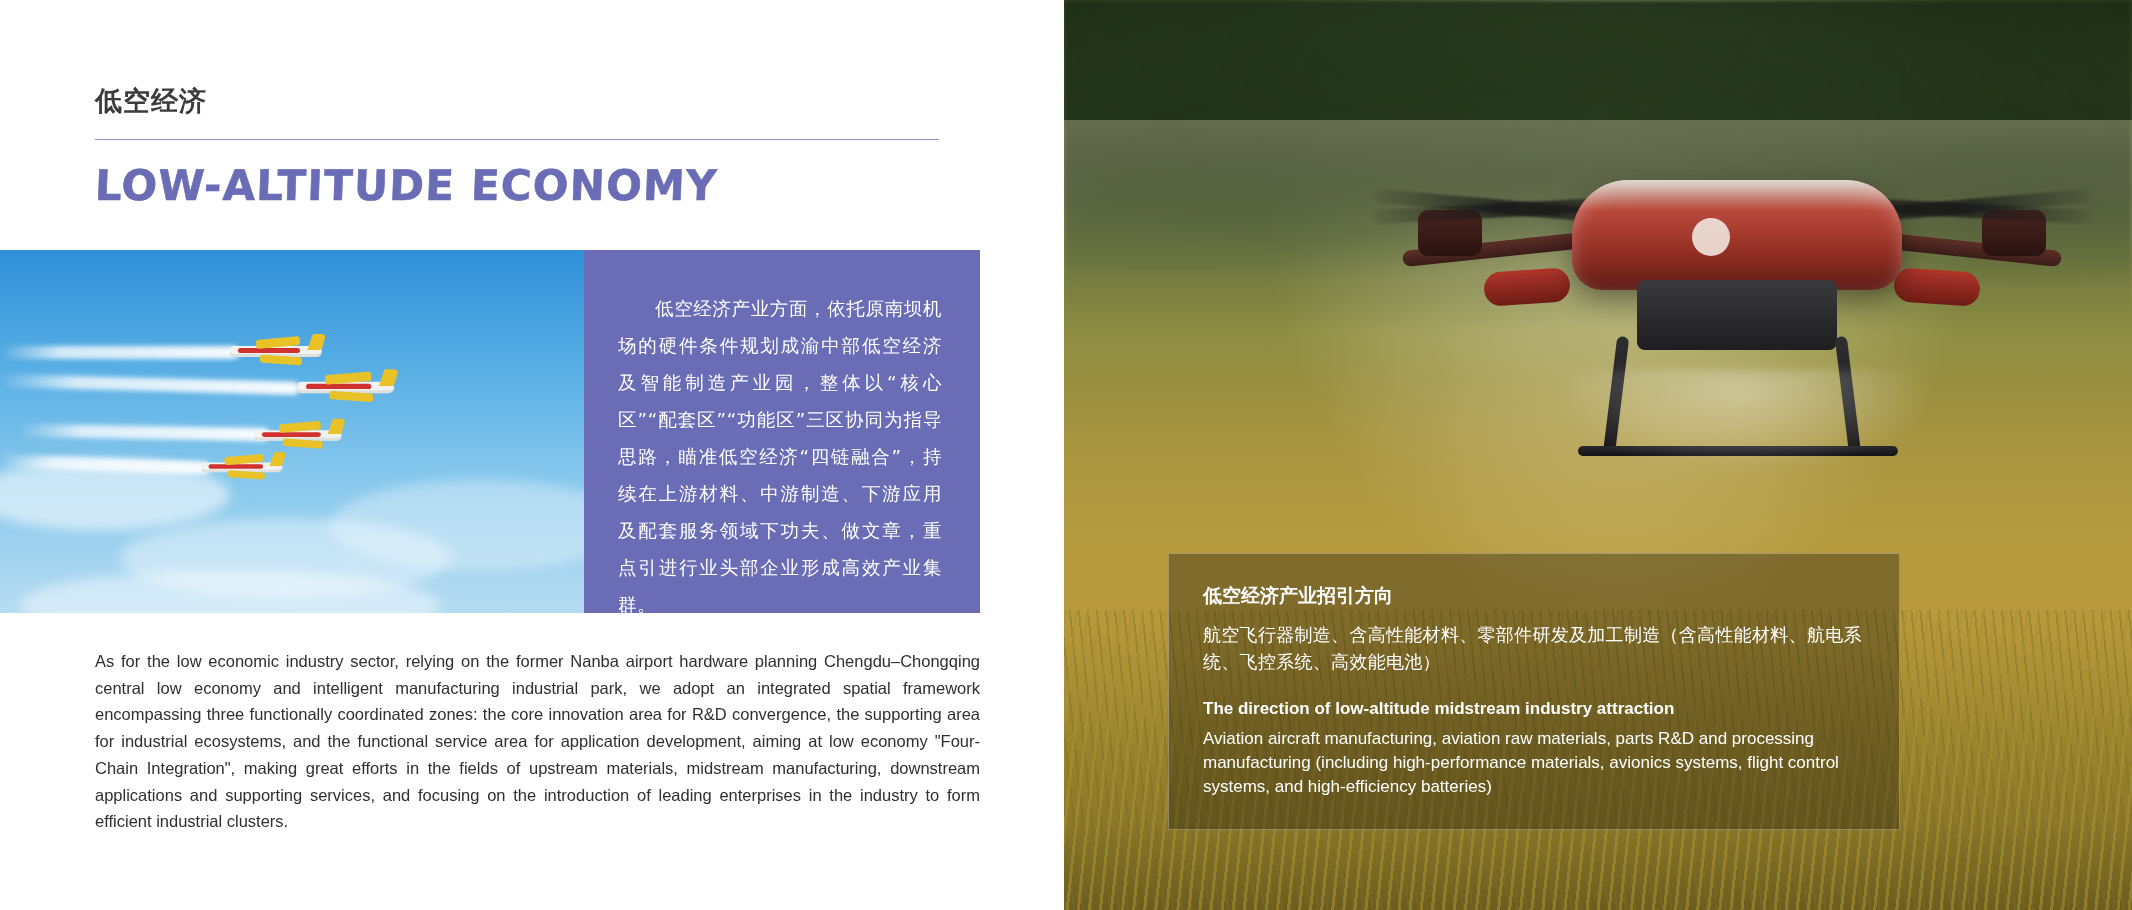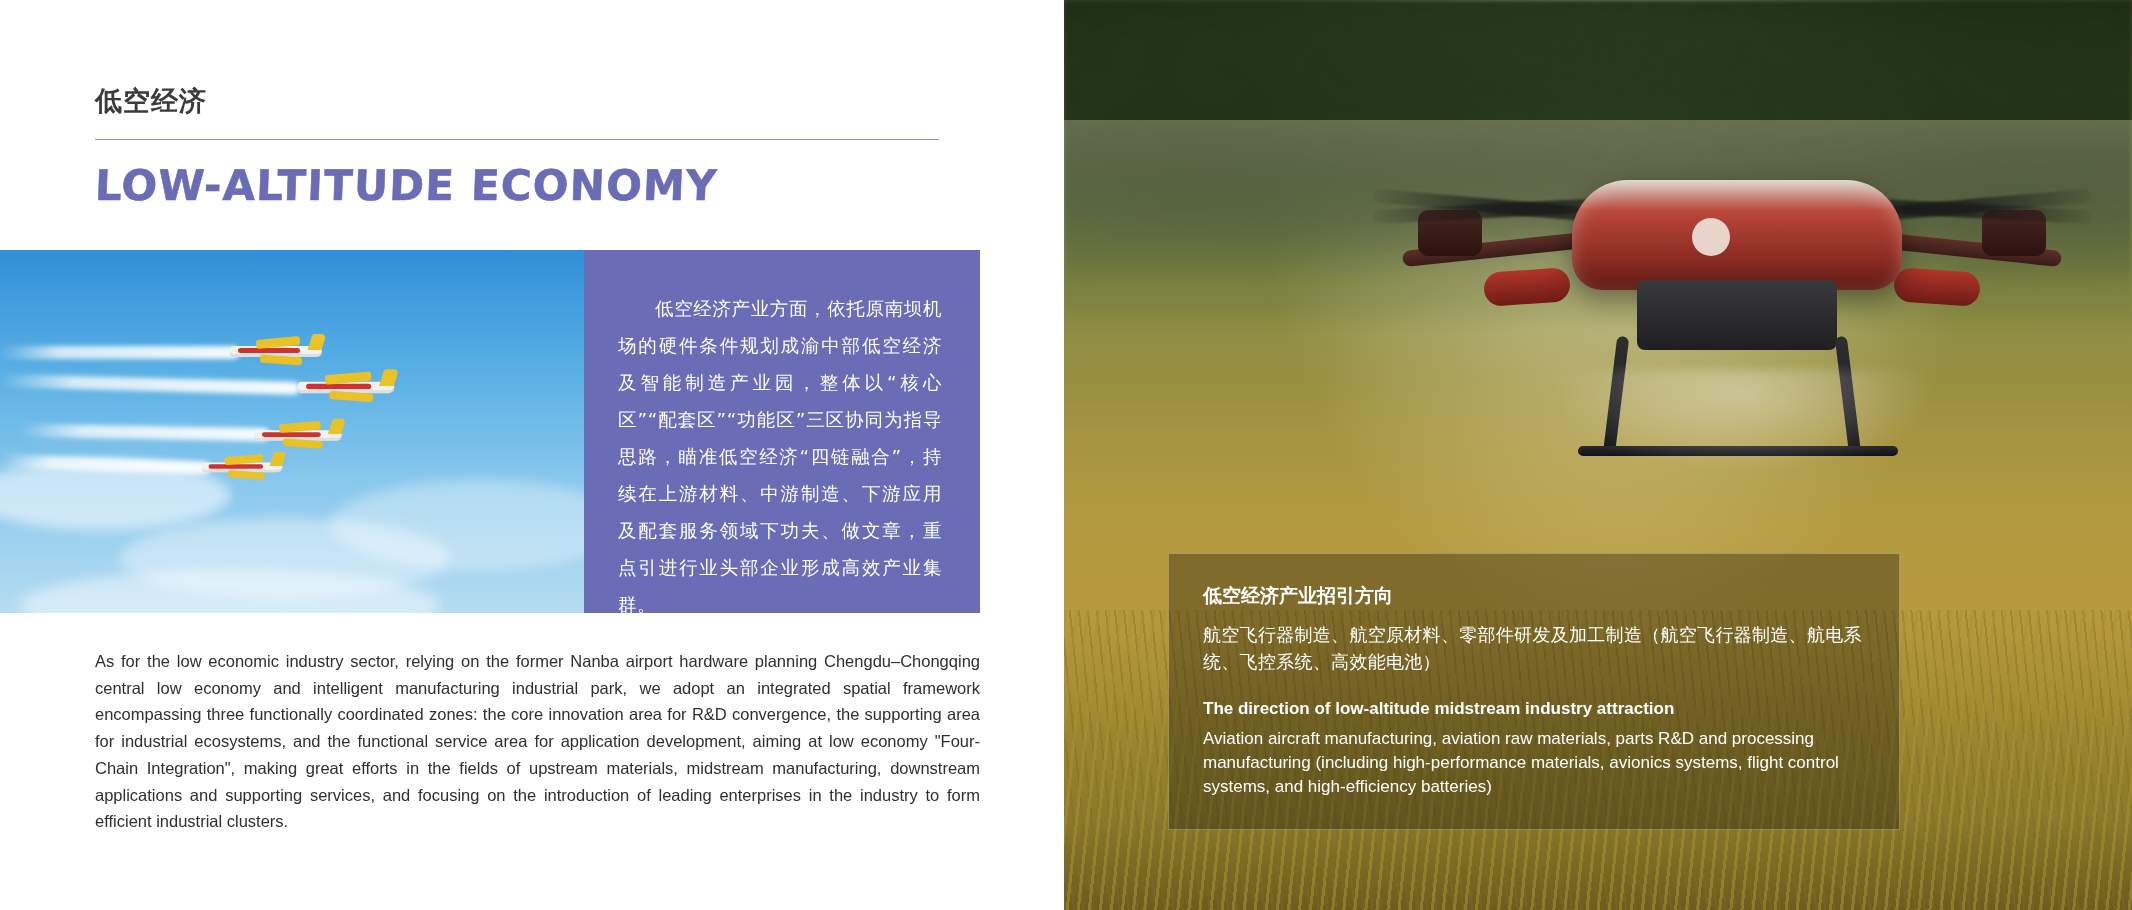--- a/index.html
+++ b/index.html
@@ -440,19 +440,19 @@
       <div class="logo-dot"></div>
       <div class="payload"></div>
       <div class="leg leg-l"></div>
       <div class="leg leg-r"></div>
       <div class="skid"></div>
       <div class="spray"></div>
     </div>
 
     <div class="caption-box">
       <div class="cap-title-cn">低空经济产业招引方向</div>
-      <div class="cap-text-cn">航空飞行器制造、航空原材料、零部件研发及加工制造（航空飞行器制造、航电系统、飞控系统、高效能电池）</div>
+      <div class="cap-text-cn">航空飞行器制造、含高性能材料、零部件研发及加工制造（含高性能材料、航电系统、飞控系统、高效能电池）</div>
       <div class="cap-title-en">The direction of low-altitude midstream industry attraction</div>
       <div class="cap-text-en">Aviation aircraft manufacturing, aviation raw materials, parts R&amp;D and processing manufacturing (including high-performance materials, avionics systems, flight control systems, and high-efficiency batteries)</div>
     </div>
   </div>
 
 </div>
 
 </body></html>

